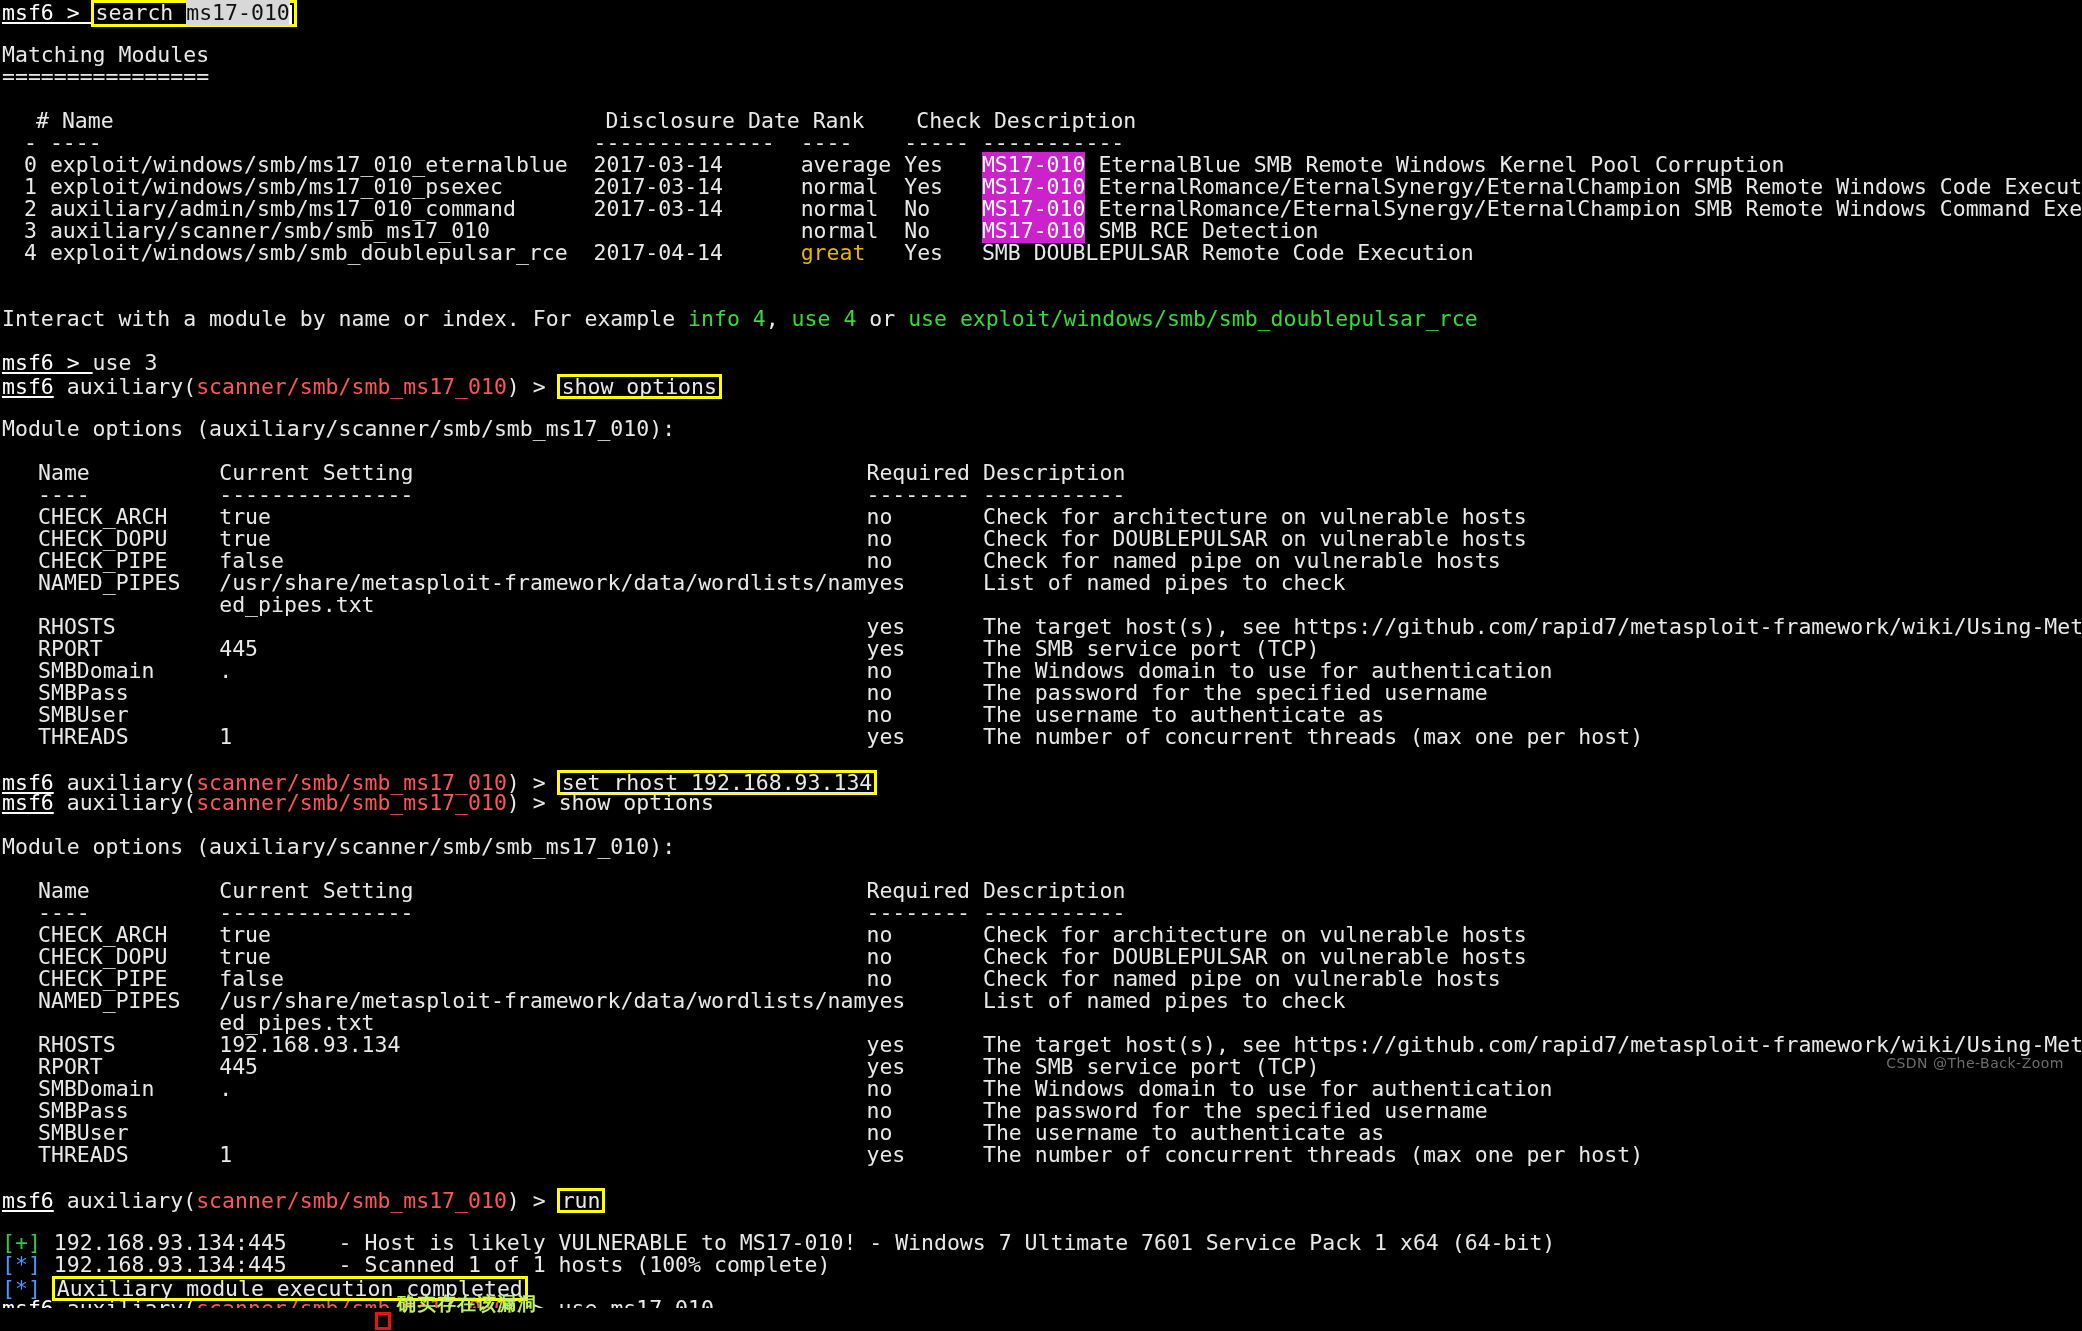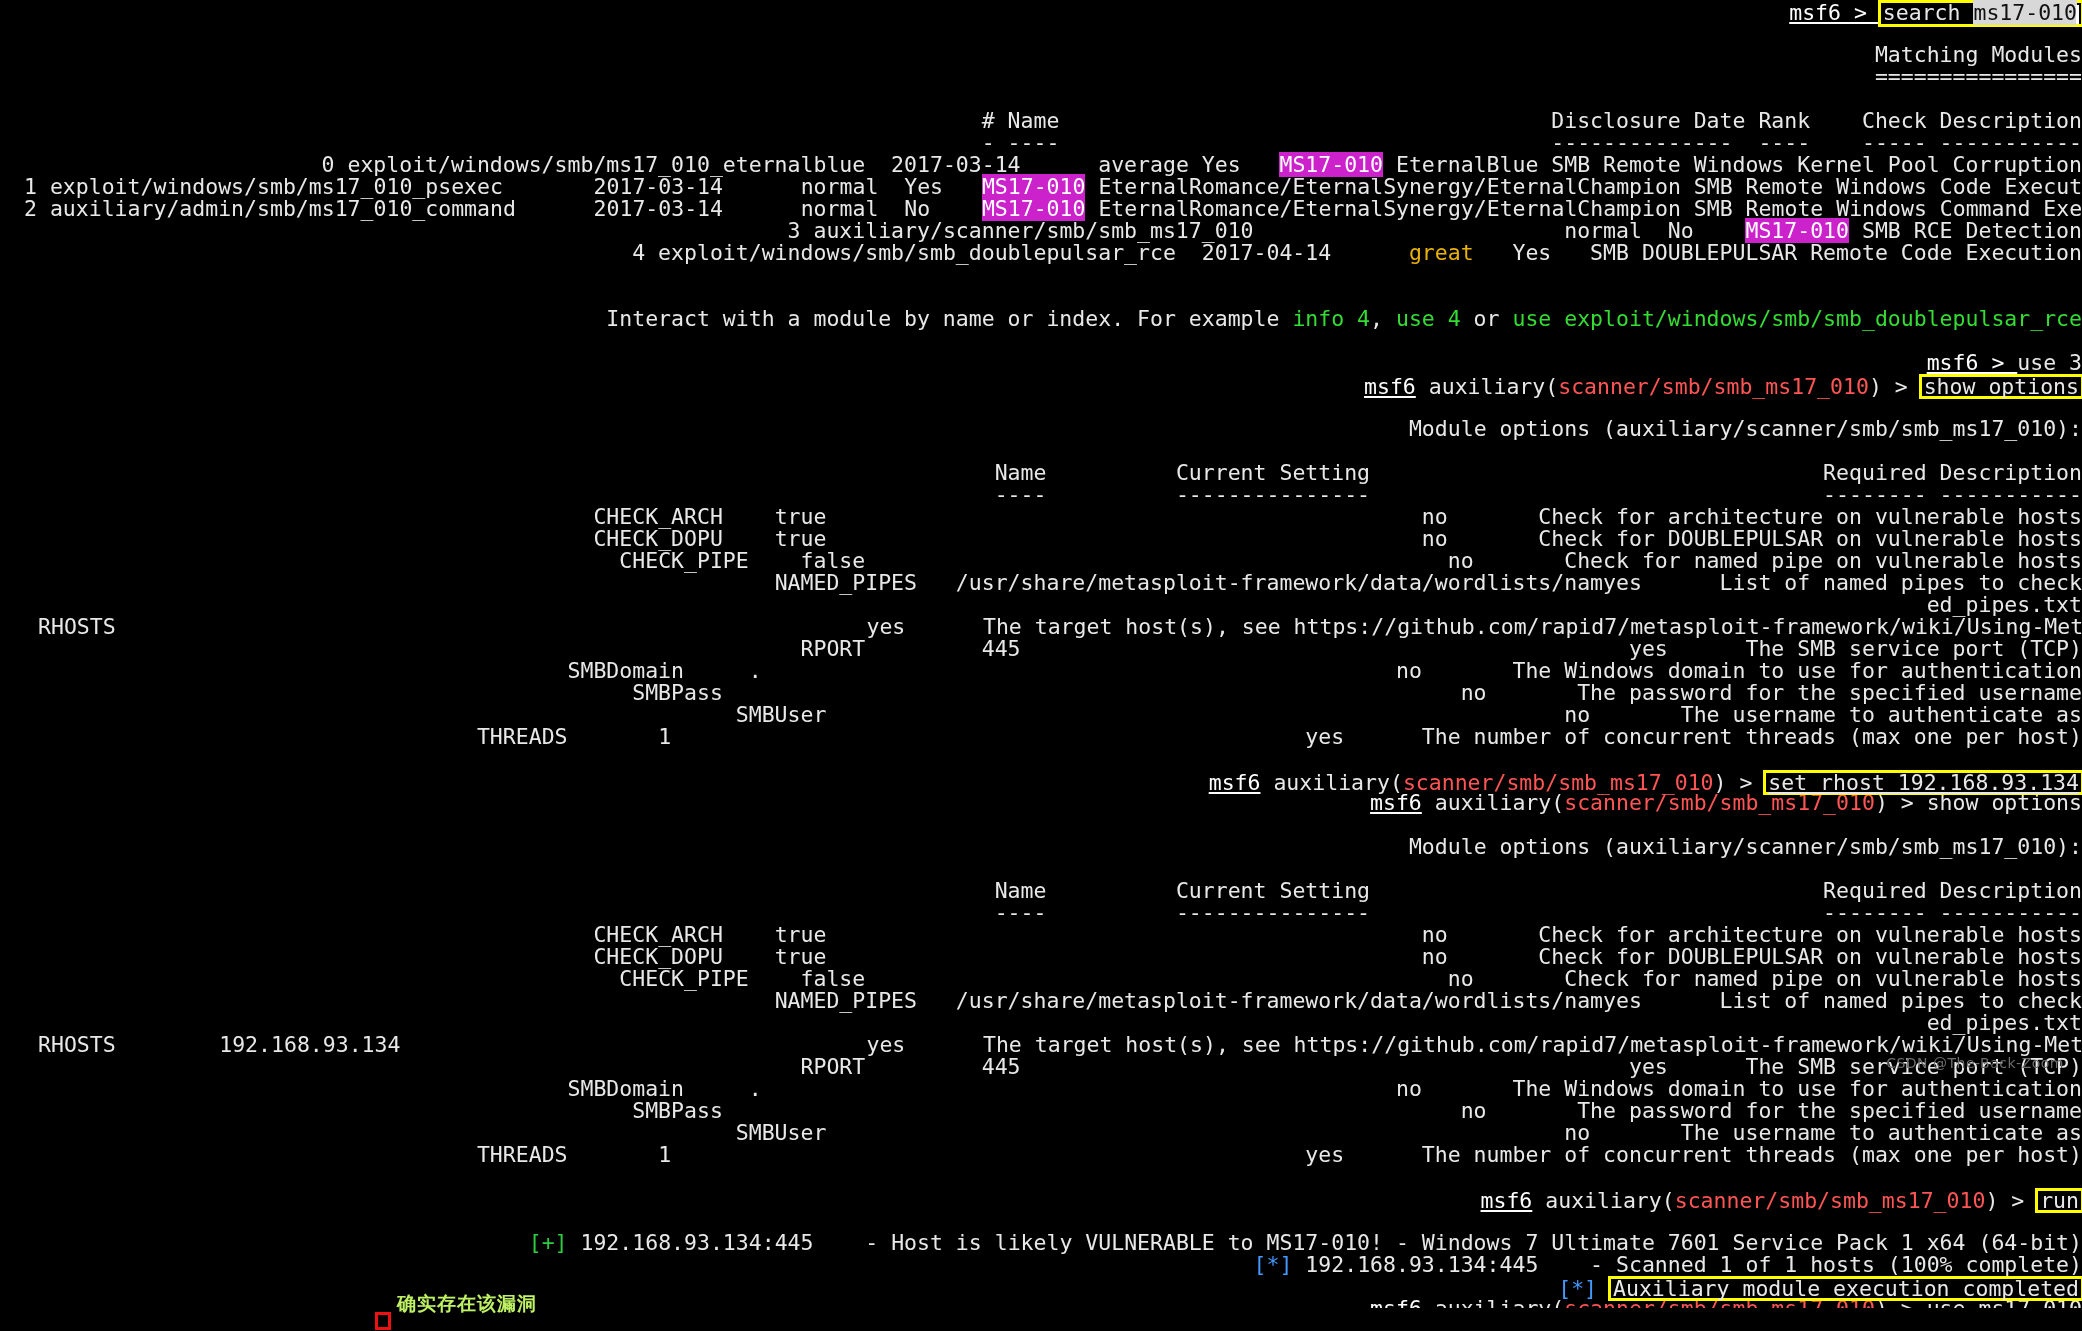--- a/index.html
+++ b/index.html
@@ -16,21 +16,20 @@
     line-height: 22px;
     color: #e8e8e8;
     letter-spacing: 0px;
   }
   #terminal {
     position: relative;
     width: 2082px;
     height: 1090px;
     padding: 0;
     box-sizing: border-box;
-    text-align: right;
   }
   .line {
     white-space: pre;
     height: 22px;
     line-height: 22px;
     padding-left: 2px;
   }
   .blank { height: 22px; }
 
   

